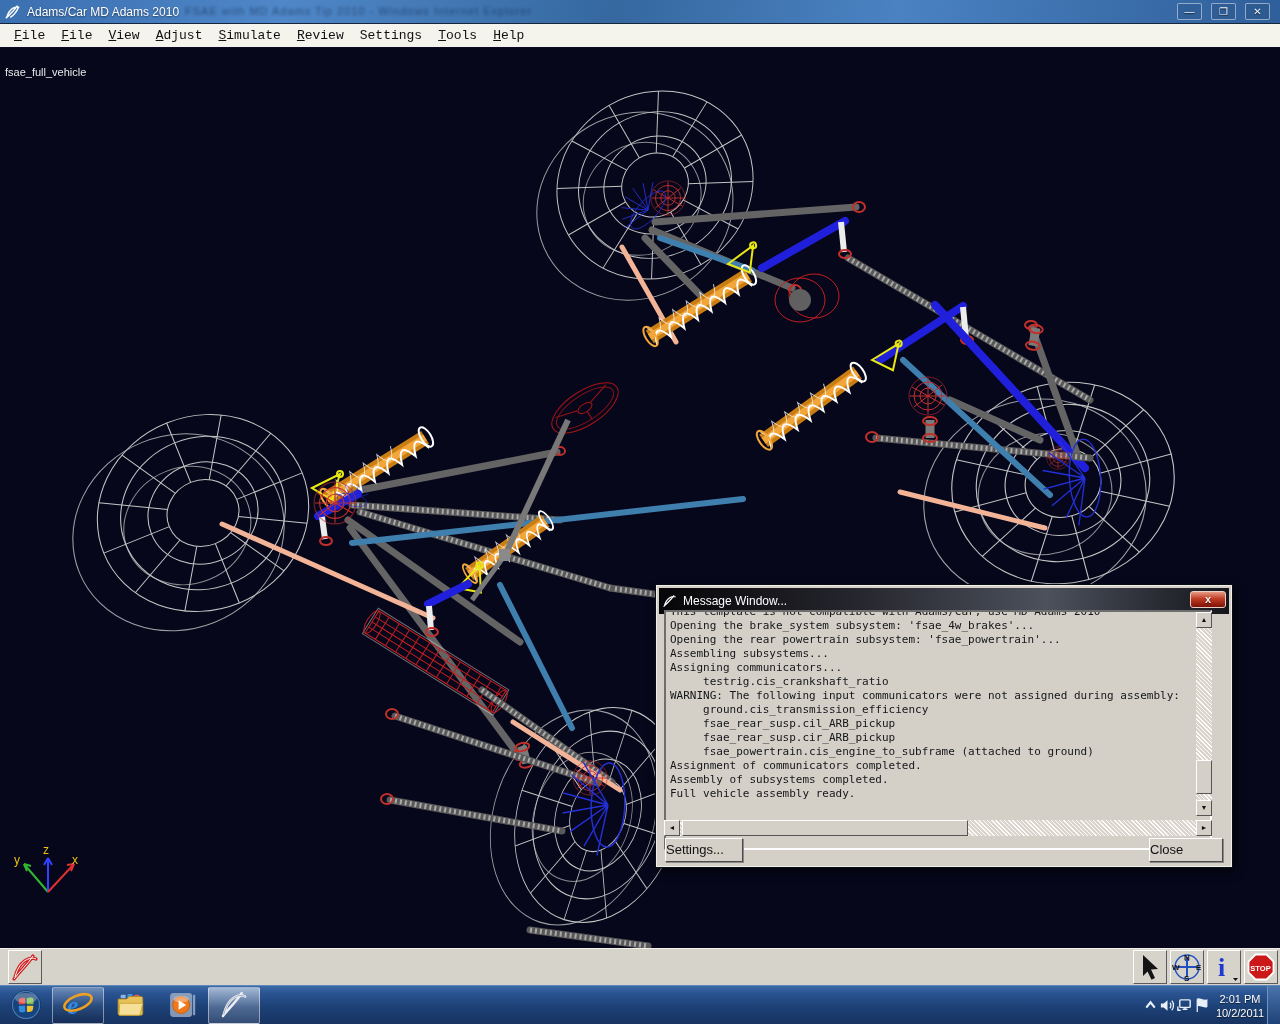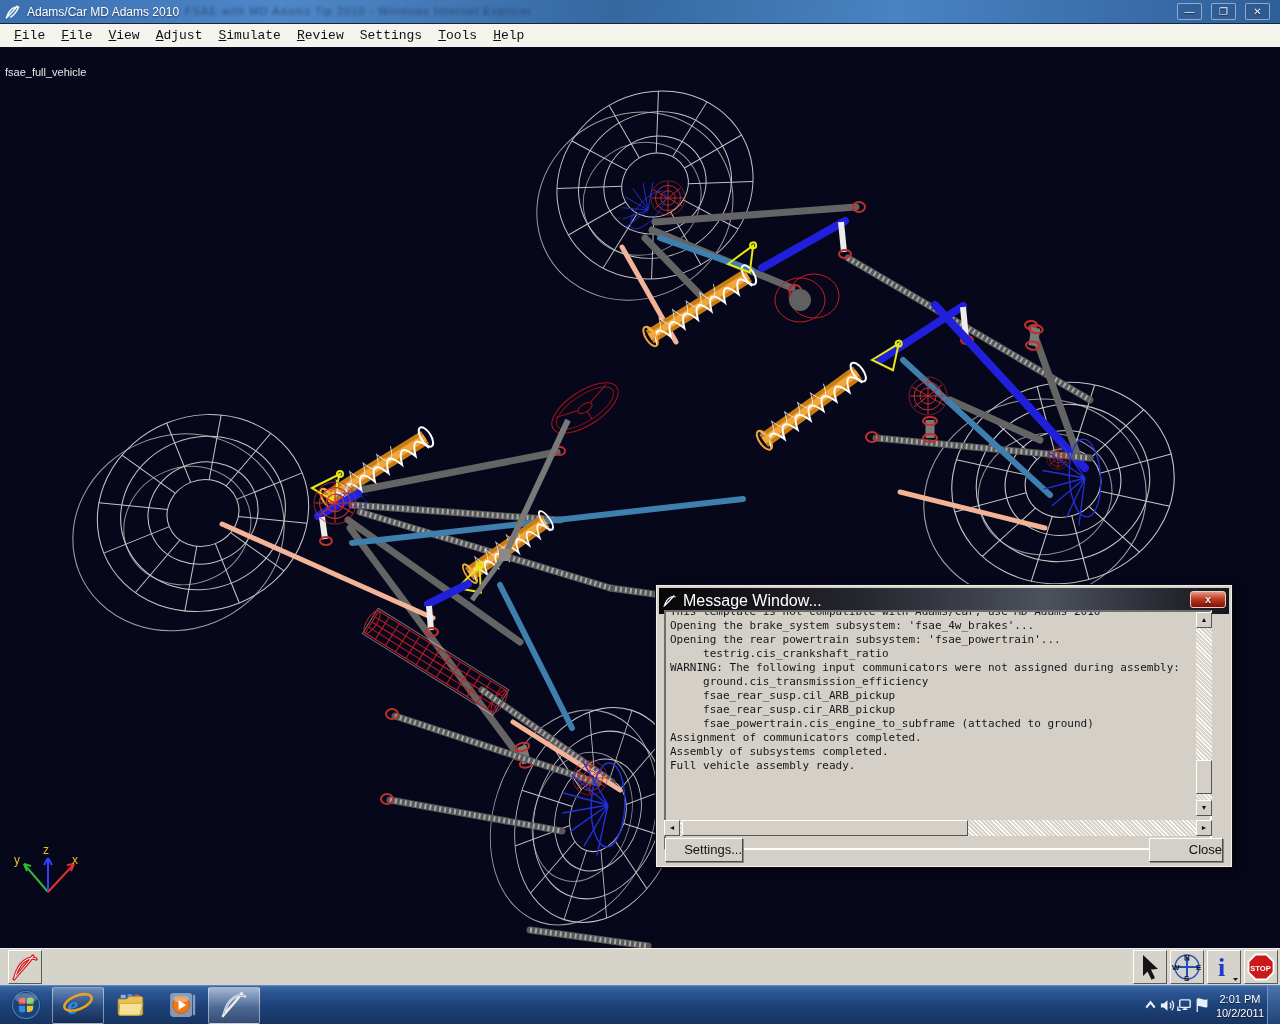--- a/index.html
+++ b/index.html
@@ -39,21 +39,21 @@
   .steel{stroke:#3e7fae;stroke-width:6;stroke-linecap:round}
   .blu{stroke:#2020dc;stroke-width:8;stroke-linecap:round}
   .post{stroke:#ececec;stroke-width:6}
   .redcap{stroke:#c2302a;fill:none;stroke-width:2}
   .wire{stroke:#c4c4c4;fill:none;stroke-width:1}
 
   
   .mw { position:absolute; left:655px; top:584px; width:578px; height:284px;
     background:#d4d0c8; border:1px solid #0c0c14;
     box-shadow:inset 0 0 0 1px #efefe9, 3px 4px 8px rgba(0,0,0,.65); padding:3px; }
-  .mw-title { height:26px; display:flex; align-items:center; color:#fff; font-size:16px;
+  .mw-title { height:26px; display:flex; align-items:center; color:#fff; font-size:12px;
     background:linear-gradient(90deg,#060608 0%,#26262e 35%,#4c515c 68%,#15151c 100%); }
   .mw-title .mwicon { width:16px; height:14px; margin:0 5px 0 3px; }
   .mw-close { position:absolute; right:6px; top:6px; width:36px; height:17px; border-radius:3px;
     background:linear-gradient(#e69a86 0%,#c03c24 45%,#7e1006 100%);
     border:1px solid #e8d0c6; color:#f2f2f2; font-size:11px; font-weight:bold;
     text-align:center; line-height:15px; text-shadow:0 1px 1px #400800; }
   .mw-text { position:absolute; left:8px; top:25px; width:548px; height:240px;
     border:2px solid; border-color:#6e6e6e #fdfdfd #fdfdfd #6e6e6e; background:#d4d0c8;
     padding:0 4px; overflow:hidden; font-family:"DejaVu Sans Mono","Liberation Mono",monospace;
     font-size:11px; line-height:14px; color:#15151a; }
@@ -67,21 +67,21 @@
   .vs .track { position:absolute; left:0; top:16px; width:16px; height:172px; }
   .vs-thumb { position:absolute; left:0; top:148px; width:16px; height:34px; background:#d4d0c8;
     border:1px solid; border-color:#fdfdfd #555 #555 #fdfdfd; }
   .hs { position:absolute; left:8px; top:235px; width:548px; height:16px; }
   .hs .sb-btn { position:absolute; top:0; width:16px; height:16px; }
   .hs .track { position:absolute; left:16px; top:0; width:516px; height:16px; }
   .hs-thumb { position:absolute; left:18px; top:0; width:286px; height:16px; background:#d4d0c8;
     border:1px solid; border-color:#fdfdfd #555 #555 #fdfdfd; }
   .mw-btn { position:absolute; top:253px; height:24px; background:#d4d0c8; font-size:13px;
     color:#111; border:1px solid; border-color:#fdfdfd #4a4a4a #4a4a4a #fdfdfd;
-    box-shadow:1px 1px 0 #8a8a8a; text-align:right; line-height:22px; }
+    box-shadow:1px 1px 0 #8a8a8a; text-align:left; line-height:22px; }
   .mw-settings { left:9px; width:78px; }
   .mw-closebtn { right:9px; width:74px; }
 
   
   .strip { position:absolute; left:0; top:948px; width:1280px; height:37px; background:#d6d3cb;
     border-top:1px solid #f2f0ea; }
   .strip-btn { position:absolute; top:1px; width:34px; height:34px; background:#d6d3cb;
     border:1px solid; border-color:#fdfdfd #5a5a5a #5a5a5a #fdfdfd; }
   .strip-btn svg { width:30px; height:30px; margin:1px; }
 
@@ -318,20 +318,22 @@
         <path d="M3,14 C6,4 13,1 17,3 M15,1 C11,7 6,11 2,15" stroke="#fff" stroke-width="1.5" fill="none"></path>
       </svg>
       <span>Message Window...</span>
     </div>
     <div class="mw-close">x</div>
 
     <div class="mw-text">
       <div class="mline">This template is not compatible with Adams/Car, use MD Adams 2010</div>
       <div class="mline">Opening the brake_system subsystem: 'fsae_4w_brakes'...</div>
       <div class="mline">Opening the rear powertrain subsystem: 'fsae_powertrain'...</div>
+      <div class="mline">Assembling subsystems...</div>
+      <div class="mline">Assigning communicators...</div>
       <div class="mline">     testrig.cis_crankshaft_ratio</div>
       <div class="mline">WARNING: The following input communicators were not assigned during assembly:</div>
       <div class="mline">     ground.cis_transmission_efficiency</div>
       <div class="mline">     fsae_rear_susp.cil_ARB_pickup</div>
       <div class="mline">     fsae_rear_susp.cir_ARB_pickup</div>
       <div class="mline">     fsae_powertrain.cis_engine_to_subframe (attached to ground)</div>
       <div class="mline">Assignment of communicators completed.</div>
       <div class="mline">Assembly of subsystems completed.</div>
       <div class="mline">Full vehicle assembly ready.</div>
     </div>

